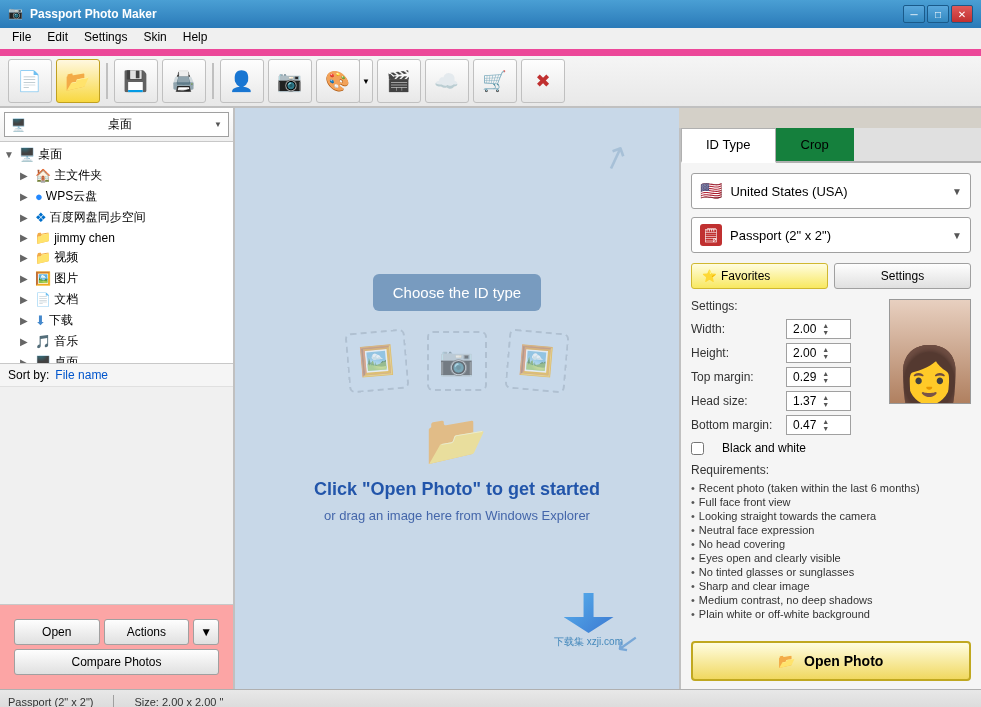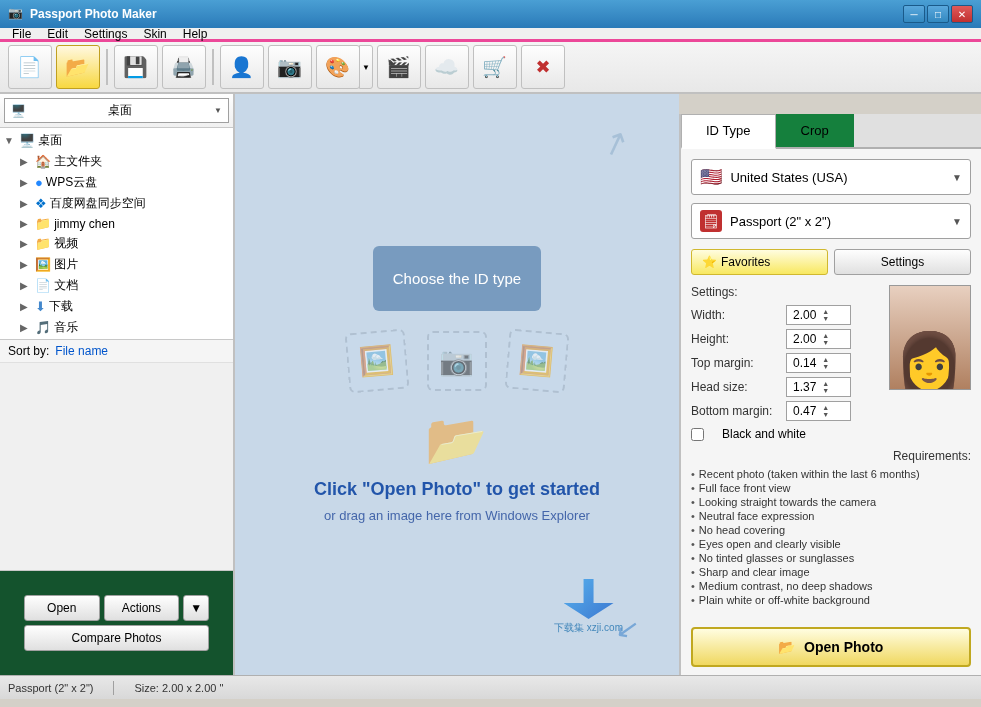--- a/index.html
+++ b/index.html
@@ -27,25 +27,25 @@
       font-size: 10px;
       cursor: pointer;
       display: flex; align-items: center; justify-content: center;
       border-radius: 2px;
     }
     .titlebar-btn.close-btn { background: linear-gradient(to bottom, #e05a5a, #c03030); }
 
     
     .menubar {
       background: #f0f0f0;
-      height: 14px;
-      display: flex;
-      align-items: center;
+      height: 28px;
+      display: flex;
+      align-items: flex-start;
       padding: 0 4px;
-      border-bottom: 3px solid #ec4899;
+      border-bottom: 7px solid #ec4899;
       font-size: 12px;
     }
     .menu-item {
       padding: 2px 8px;
       cursor: pointer;
       border-radius: 2px;
     }
 
     
     .toolbar {
@@ -139,25 +139,25 @@
       gap: 6px;
       font-size: 12px;
     }
     .sort-link { color: #0055cc; text-decoration: none; cursor: pointer; }
     .file-preview-area {
       flex: 1;
       background: #f0f0f0;
       min-height: 180px;
     }
     .bottom-buttons {
-      padding: 24px;
+      padding: 14px;
       display: flex;
       flex-direction: column;
       gap: 4px;
-      background: #14532d;
+      background: #fca5a5;
       border-top: 1px solid #c8c8c8;
     }
     .btn-row { display: flex; gap: 4px; }
     .btn {
       flex: 1;
       padding: 5px 10px;
       background: linear-gradient(to bottom, #fefefe, #e0e0e0);
       border: 1px solid #a0a0a0;
       border-radius: 3px;
       cursor: pointer;
@@ -174,21 +174,21 @@
       display: flex;
       flex-direction: column;
       align-items: center;
       justify-content: center;
       position: relative;
       padding: 20px;
     }
     .choose-id-label {
       background: rgba(100,140,180,0.8);
       color: white;
-      padding: 24px 20px;
+      padding: 10px 20px;
       border-radius: 6px;
       font-size: 15px;
       font-weight: 500;
       margin-bottom: 20px;
     }
     .photo-icons {
       display: flex;
       gap: 20px;
       margin-bottom: 20px;
       opacity: 0.5;
@@ -333,21 +333,21 @@
       gap: 4px;
     }
     .spin-arrows { display: flex; flex-direction: column; margin-left: 2px; font-size: 7px; color: #555; cursor: pointer; }
     .bw-row {
       display: flex;
       align-items: center;
       gap: 18px;
       margin: 6px 0;
       font-size: 12px;
     }
-    .requirements-section { margin-top: 8px; text-align: right; }
+    .requirements-section { margin-top: 8px; }
     .req-title { font-size: 12px; color: #333; margin-bottom: 4px; }
     .req-list { list-style: none; padding: 0; }
     .req-list li {
       font-size: 11px;
       color: #333;
       padding: 1px 0;
       display: flex;
       gap: 4px;
     }
     .req-list li::before { content: "•"; color: #555; }
@@ -580,21 +580,21 @@
             <div class="spin-arrows">
                 <span>▲</span>
                 <span>▼</span>
               </div>
           </div>
         </div>
 
         <div class="settings-row">
           <span class="settings-field-name">Top margin:</span>
           <div class="settings-input">
-            <span>0.14</span>
+            <span>0.29</span>
             <div class="spin-arrows">
                 <span>▲</span>
                 <span>▼</span>
               </div>
           </div>
         </div>
 
         <div class="settings-row">
           <span class="settings-field-name">Head size:</span>
           <div class="settings-input">

